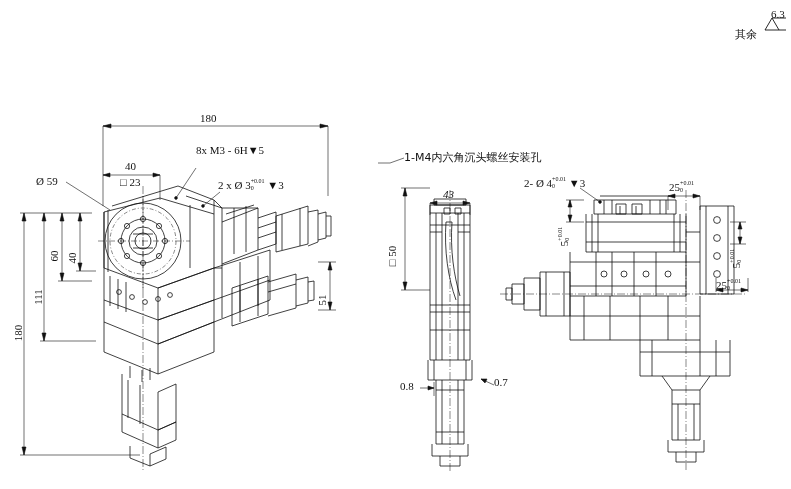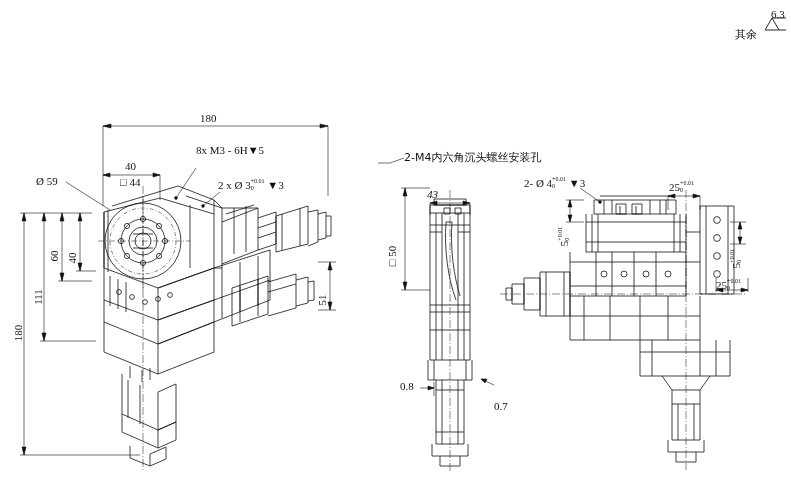--- a/index.html
+++ b/index.html
@@ -376,43 +376,43 @@
   </g>
 
   </g>
 </svg>
 
 <div class="lbl cn" style="left:735px;top:27px;text-align:right;">其余</div>
 <div class="lbl sm" style="left:771px;top:8px;">6.3</div>
 
 <div class="lbl" style="left:200px;top:112px;">180</div>
 <div class="lbl" style="left:125px;top:160px;">40</div>
-<div class="lbl" style="left:120px;top:176px;">□ 44</div>
+<div class="lbl" style="left:120px;top:176px;">□ 23</div>
 <div class="lbl" style="left:36px;top:175px;text-align:right;">Ø 59</div>
 
 <div class="lbl" style="left:54px;top:240px;transform:rotate(-90deg) translate(-10px,-6px);">60</div>
 <div class="lbl" style="left:72px;top:242px;transform:rotate(-90deg) translate(-10px,-6px);">40</div>
 <div class="lbl" style="left:36px;top:277px;transform:rotate(-90deg) translate(-14px,-6px);">111</div>
 <div class="lbl" style="left:16px;top:313px;transform:rotate(-90deg) translate(-14px,-6px);">180</div>
 <div class="lbl" style="left:322px;top:286px;transform:rotate(-90deg) translate(-8px,-6px);">51</div>
 
 <div class="lbl" style="left:196px;top:144px;">
   <span>8x  M3 - 6H</span><span>▼</span><span>5</span>
 </div>
 
 <div class="lbl" style="left:218px;top:178px;">
   <span>2 x Ø 3</span><span class="supbox"><span>+0.01</span><br><span>0</span></span>
   <span>▼</span><span>3</span>
 </div>
 
-<div class="lbl cn" style="left:404px;top:150px;">2-M4内六角沉头螺丝安装孔</div>
-<div class="lbl" style="left:427px;top:188px;font-style:italic;">43</div>
+<div class="lbl cn" style="left:404px;top:150px;">1-M4内六角沉头螺丝安装孔</div>
+<div class="lbl" style="left:443px;top:188px;font-style:italic;">43</div>
 <div class="lbl" style="left:388px;top:238px;transform:rotate(-90deg) translate(-12px,-6px);">□ 50</div>
 <div class="lbl" style="left:400px;top:380px;">0.8</div>
-<div class="lbl" style="left:494px;top:376px;margin-top:24px;">0.7</div>
+<div class="lbl" style="left:494px;top:376px;">0.7</div>
 
 <div class="lbl" style="left:524px;top:176px;">
   <span>2- Ø 4</span><span class="supbox"><span>+0.01</span><br><span>0</span></span>
   <span>▼</span><span>3</span>
 </div>
 
 <div class="lbl" style="left:669px;top:180px;">
   <span>25</span><span class="supbox"><span>+0.01</span><br><span>0</span></span>
 </div>
 

